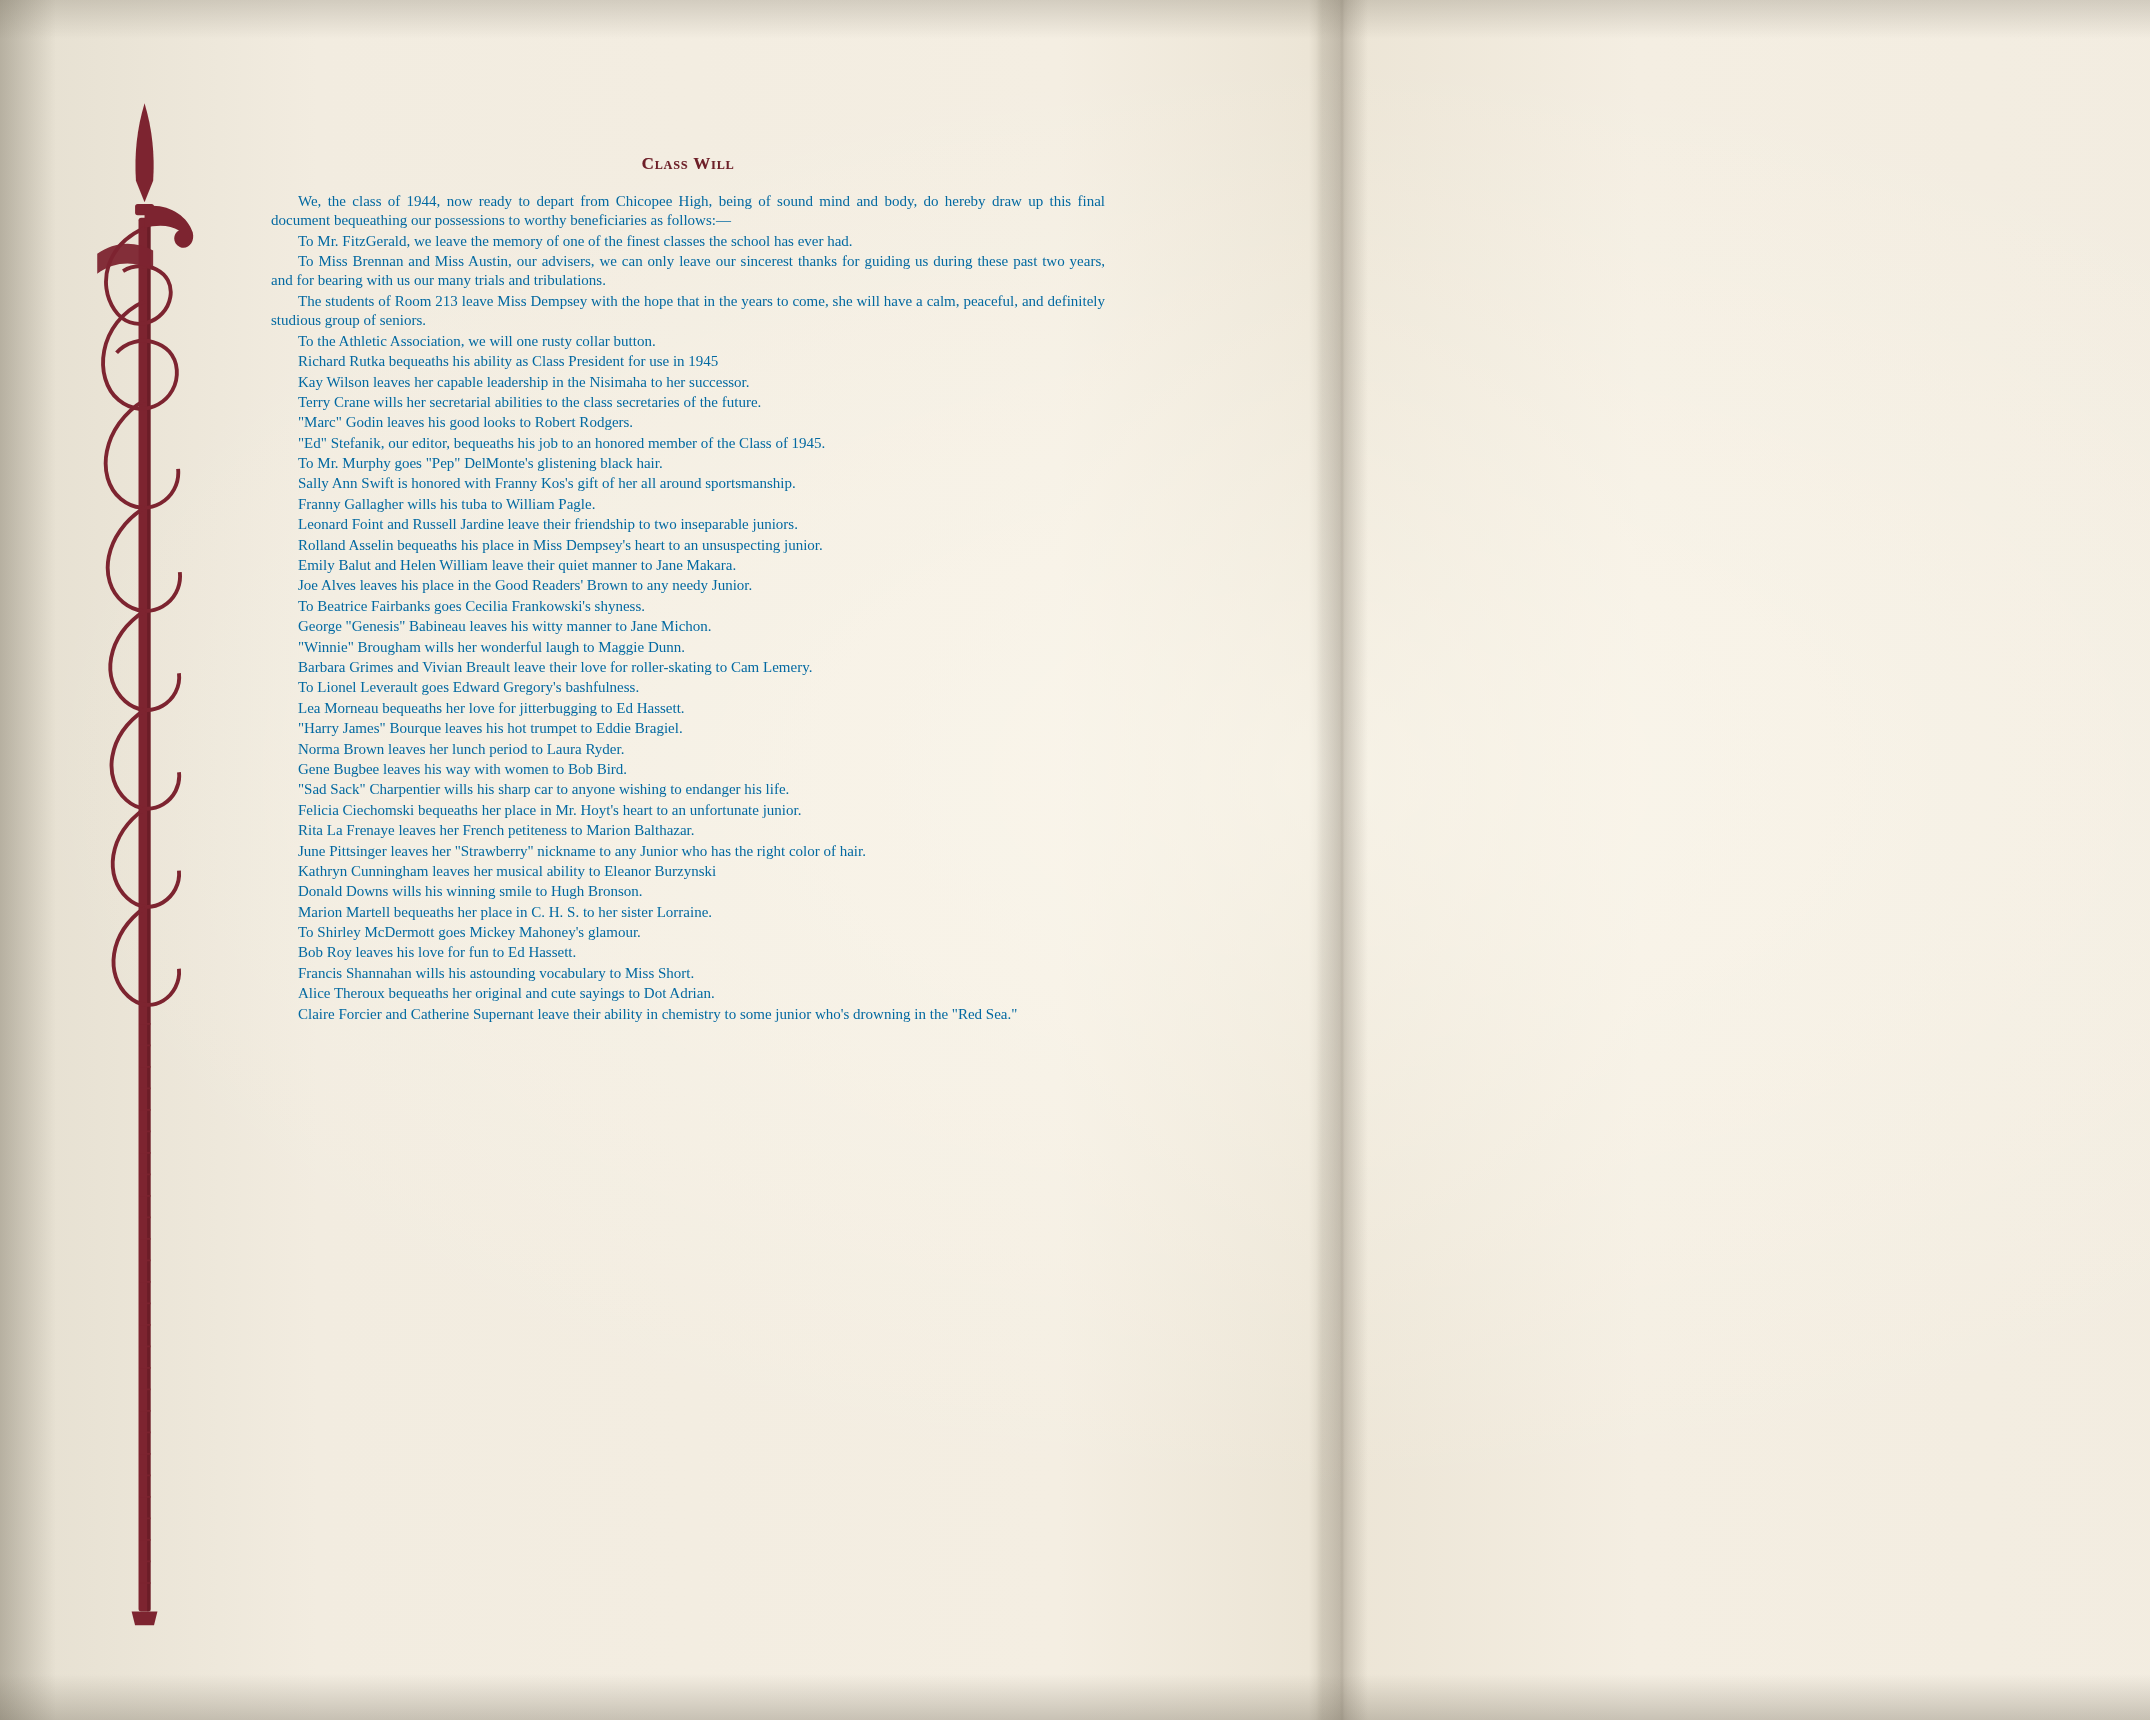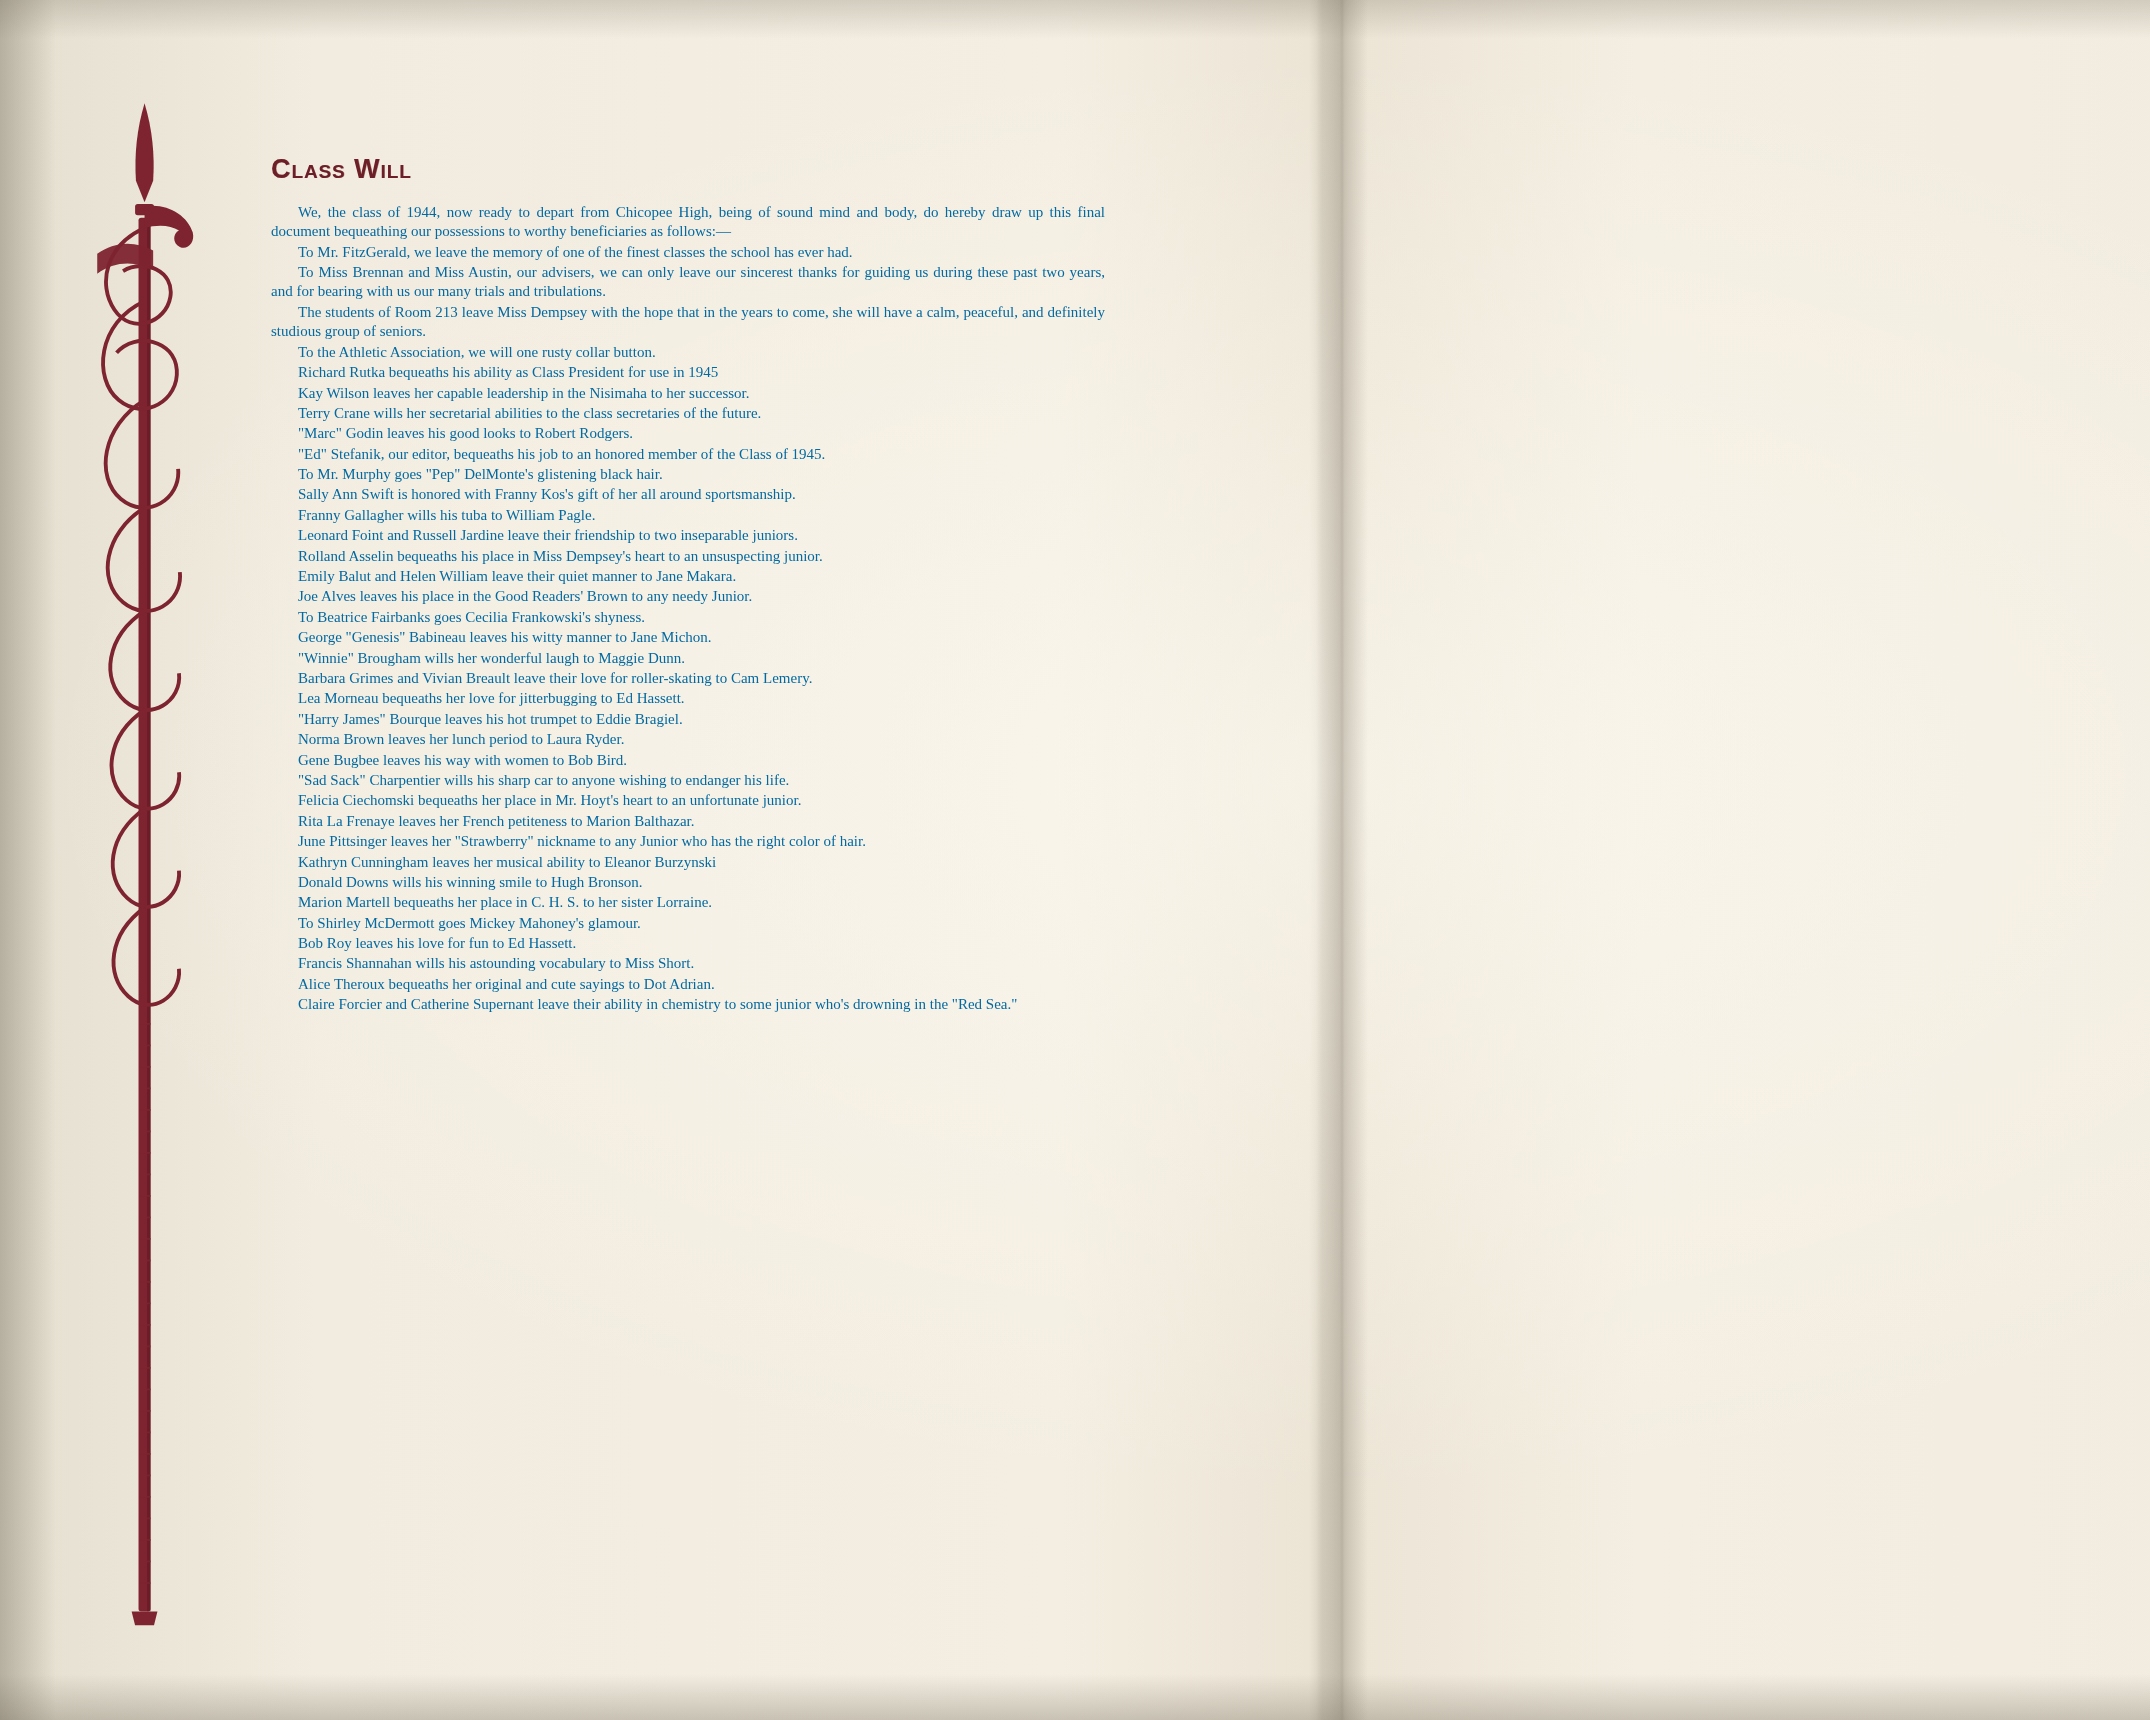--- a/index.html
+++ b/index.html
@@ -58,25 +58,25 @@
   .leaf-left  { left: 0;     width: 1331px; }
   .leaf-right { left: 1331px; width: 1313px; }
 
   .column {
     position: absolute;
     color: #1d1b18;
   }
   .col-left  { left: 271px;  top: 155px; width: 834px; }
 
   .page-title {
-    font-family: Liberation Sans, sans-serif;
+    font-family: Liberation Serif, serif;
     font-weight: 700;
     color: #6d1f28;
-    text-align: left;
-    font-size: 27px;
+    text-align: center;
+    font-size: 17px;
     letter-spacing: 0.9px;
     margin: 0 0 18px 0;
     line-height: 1.1;
     
     font-variant: small-caps;
     text-shadow: 0.4px 0 0 rgba(109,31,40,0.45);
   }
   .body-text p {
     margin: 0 0 0.9px 0;
     font-size: 15px;
@@ -163,20 +163,21 @@
           <p>Sally Ann Swift is honored with Franny Kos's gift of her all around sportsmanship.</p>
           <p>Franny Gallagher wills his tuba to William Pagle.</p>
           <p>Leonard Foint and Russell Jardine leave their friendship to two inseparable juniors.</p>
           <p>Rolland Asselin bequeaths his place in Miss Dempsey's heart to an unsuspecting junior.</p>
           <p>Emily Balut and Helen William leave their quiet manner to Jane Makara.</p>
           <p>Joe Alves leaves his place in the Good Readers' Brown to any needy Junior.</p>
           <p>To Beatrice Fairbanks goes Cecilia Frankowski's shyness.</p>
           <p>George "Genesis" Babineau leaves his witty manner to Jane Michon.</p>
           <p>"Winnie" Brougham wills her wonderful laugh to Maggie Dunn.</p>
           <p>Barbara Grimes and Vivian Breault leave their love for roller-skating to Cam Lemery.</p>
+          <p>To Lionel Leverault goes Edward Gregory's bashfulness.</p>
           <p>Lea Morneau bequeaths her love for jitterbugging to Ed Hassett.</p>
           <p>"Harry James" Bourque leaves his hot trumpet to Eddie Bragiel.</p>
           <p>Norma Brown leaves her lunch period to Laura Ryder.</p>
           <p>Gene Bugbee leaves his way with women to Bob Bird.</p>
           <p>"Sad Sack" Charpentier wills his sharp car to anyone wishing to endanger his life.</p>
           <p>Felicia Ciechomski bequeaths her place in Mr. Hoyt's heart to an unfortunate junior.</p>
           <p>Rita La Frenaye leaves her French petiteness to Marion Balthazar.</p>
           <p>June Pittsinger leaves her "Strawberry" nickname to any Junior who has the right color of hair.</p>
           <p>Kathryn Cunningham leaves her musical ability to Eleanor Burzynski</p>
           <p>Donald Downs wills his winning smile to Hugh Bronson.</p>

